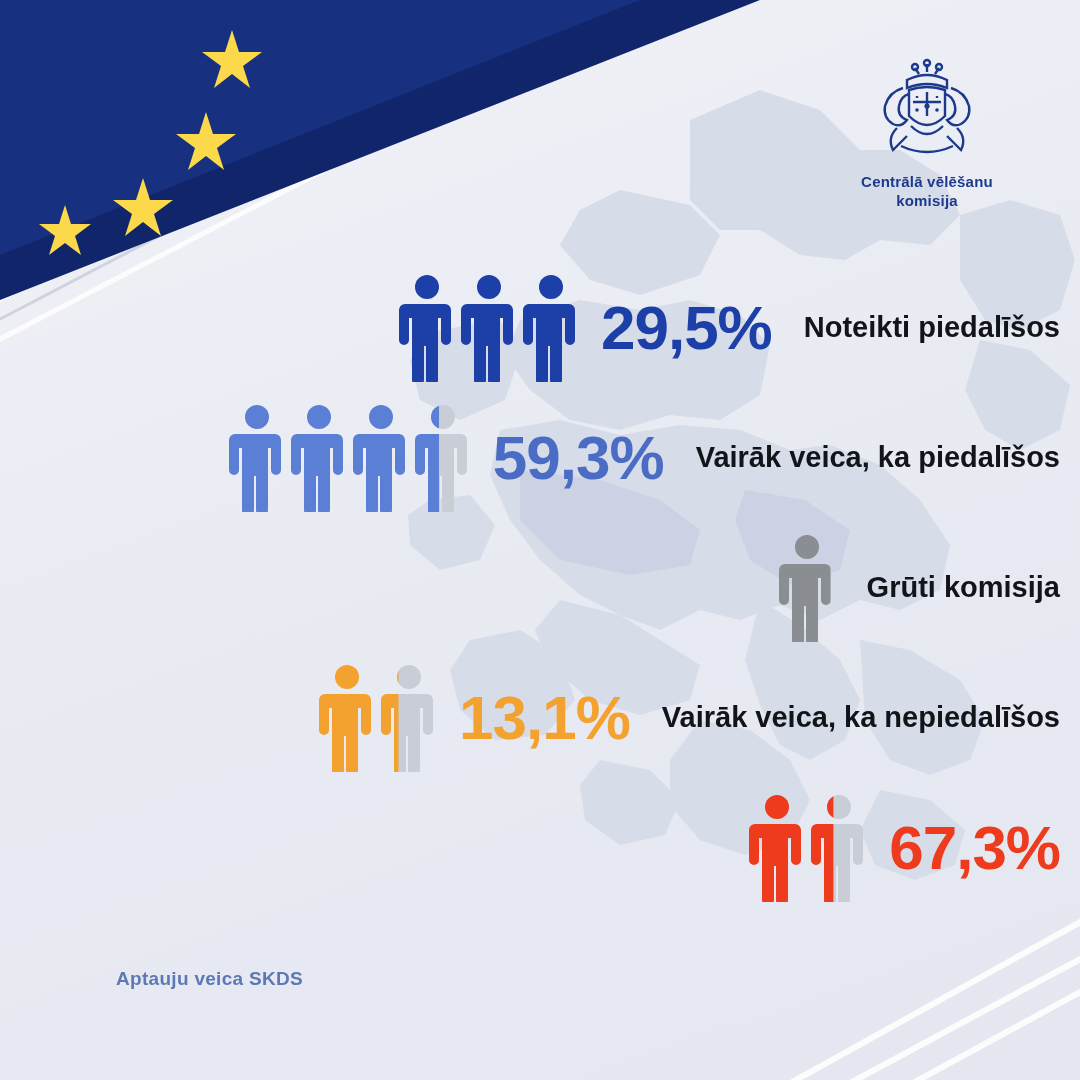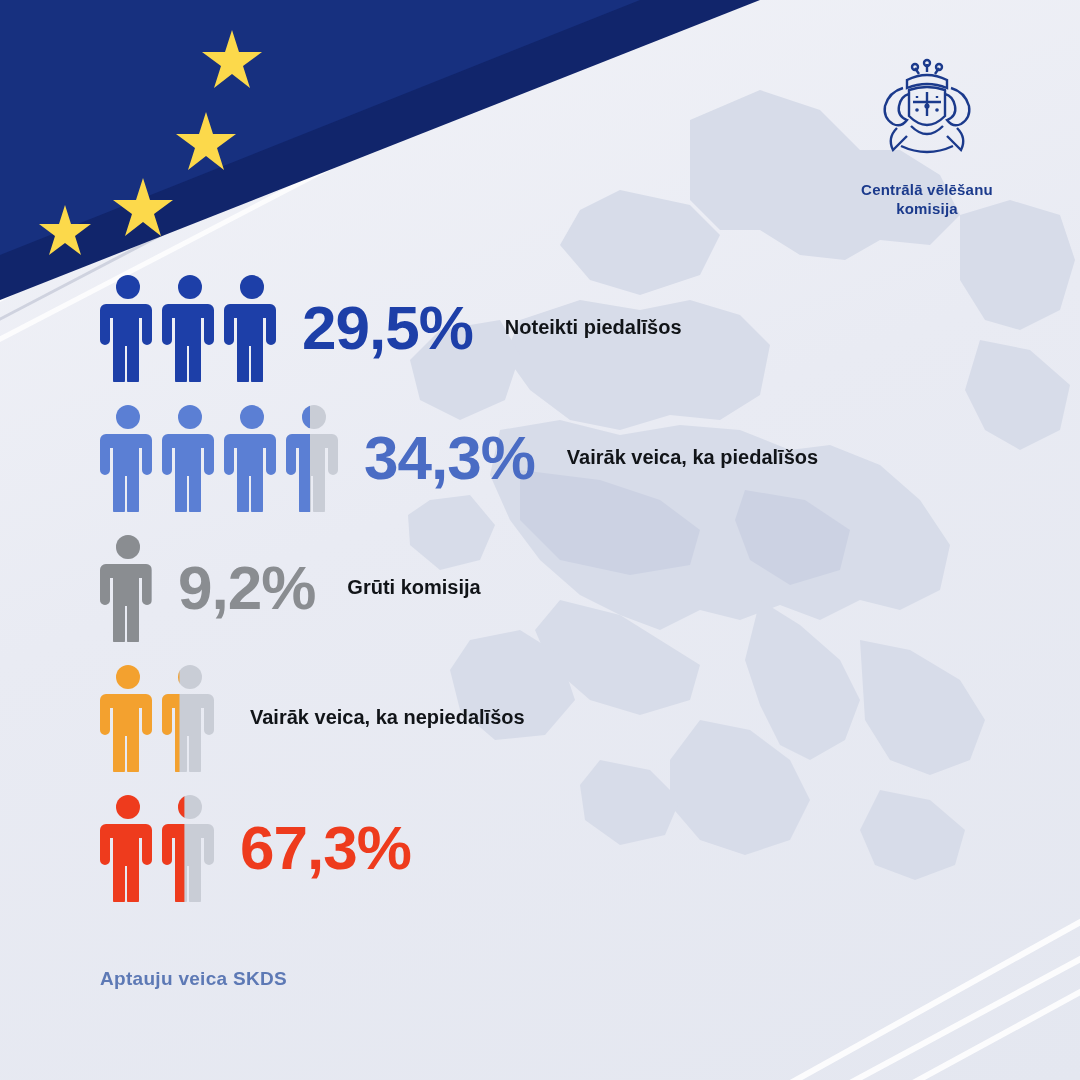--- a/index.html
+++ b/index.html
@@ -43,68 +43,69 @@
 
   
   .emblem-block {
     position: absolute;
     top: 58px;
     right: 58px;
     width: 190px;
     text-align: center;
   }
   .emblem-block .caption {
-    margin-top: 14px;
+    margin-top: 6px;
     font-size: 15px;
     font-weight: bold;
     line-height: 1.25;
     color: #1b3a8c;
     letter-spacing: .2px;
   }
 
   
   .rows {
     position: absolute;
     left: 100px;
     top: 262px;
     width: 960px;
   }
   .row {
     display: flex;
     align-items: center;
     height: 130px;
+    justify-content: flex-end;
   }
   .figures {
     display: flex;
     align-items: flex-end;
     gap: 6px;
   }
   .fig {
     width: 56px;
     height: 110px;
     flex: 0 0 auto;
   }
   .value {
     font-size: 62px;
     font-weight: bold;
     letter-spacing: -1px;
     white-space: nowrap;
     margin-left: 22px;
   }
   .label {
-    font-size: 20px;
+    font-size: 29px;
     font-weight: bold;
     color: #111418;
     white-space: nowrap;
     margin-left: 32px;
   }
 
   .source {
     position: absolute;
-    left: 100px;
+    left: 116px;
     top: 968px;
     font-size: 19px;
     font-weight: bold;
     color: #5d79b5;
     letter-spacing: .3px;
   }
 </style>
 </head>
 <body>
 
@@ -256,21 +257,21 @@
           <g fill="#c9cdd6">
               <circle cx="28" cy="15" r="12"></circle>
               <path d="M10 32 h36 a6 6 0 0 1 6 6 v30 a5 5 0 0 1 -10 0 v-22 h-3 v62 a6 6 0 0 1 -12 0 v-34 h-2 v34 a6 6 0 0 1 -12 0 v-62 h-3 v22 a5 5 0 0 1 -10 0 v-30 a6 6 0 0 1 6 -6 z"></path>
             </g>
           <g fill="#5b7fd4" clip-path="url(#c2)">
               <circle cx="28" cy="15" r="12"></circle>
               <path d="M10 32 h36 a6 6 0 0 1 6 6 v30 a5 5 0 0 1 -10 0 v-22 h-3 v62 a6 6 0 0 1 -12 0 v-34 h-2 v34 a6 6 0 0 1 -12 0 v-62 h-3 v22 a5 5 0 0 1 -10 0 v-30 a6 6 0 0 1 6 -6 z"></path>
             </g>
         </svg>
       </div>
-      <div class="value" style="color:#4a6cc4">34,3%</div>
+      <div class="value" style="color:#4a6cc4">59,3%</div>
       <div class="label">Vairāk veica, ka piedalīšos</div>
     </div>
 
     <div class="row">
       <div class="figures">
         <svg class="fig" viewBox="0 0 56 110">
           <defs>
               <clipPath id="c3">
                 <rect x="0" y="0" width="51.5" height="110"></rect>
               </clipPath>
@@ -278,21 +279,20 @@
           <g fill="#c9cdd6">
               <circle cx="28" cy="15" r="12"></circle>
               <path d="M10 32 h36 a6 6 0 0 1 6 6 v30 a5 5 0 0 1 -10 0 v-22 h-3 v62 a6 6 0 0 1 -12 0 v-34 h-2 v34 a6 6 0 0 1 -12 0 v-62 h-3 v22 a5 5 0 0 1 -10 0 v-30 a6 6 0 0 1 6 -6 z"></path>
             </g>
           <g fill="#8a8d91" clip-path="url(#c3)">
               <circle cx="28" cy="15" r="12"></circle>
               <path d="M10 32 h36 a6 6 0 0 1 6 6 v30 a5 5 0 0 1 -10 0 v-22 h-3 v62 a6 6 0 0 1 -12 0 v-34 h-2 v34 a6 6 0 0 1 -12 0 v-62 h-3 v22 a5 5 0 0 1 -10 0 v-30 a6 6 0 0 1 6 -6 z"></path>
             </g>
         </svg>
       </div>
-      <div class="value" style="color:#8a8d91">9,2%</div>
       <div class="label">Grūti komisija</div>
     </div>
 
     <div class="row">
       <div class="figures">
         <svg class="fig" viewBox="0 0 56 110">
           <g fill="#f3a12f">
               <circle cx="28" cy="15" r="12"></circle>
               <path d="M10 32 h36 a6 6 0 0 1 6 6 v30 a5 5 0 0 1 -10 0 v-22 h-3 v62 a6 6 0 0 1 -12 0 v-34 h-2 v34 a6 6 0 0 1 -12 0 v-62 h-3 v22 a5 5 0 0 1 -10 0 v-30 a6 6 0 0 1 6 -6 z"></path>
             </g>
@@ -306,20 +306,21 @@
           <g fill="#c9cdd6">
               <circle cx="28" cy="15" r="12"></circle>
               <path d="M10 32 h36 a6 6 0 0 1 6 6 v30 a5 5 0 0 1 -10 0 v-22 h-3 v62 a6 6 0 0 1 -12 0 v-34 h-2 v34 a6 6 0 0 1 -12 0 v-62 h-3 v22 a5 5 0 0 1 -10 0 v-30 a6 6 0 0 1 6 -6 z"></path>
             </g>
           <g fill="#f3a12f" clip-path="url(#c4)">
               <circle cx="28" cy="15" r="12"></circle>
               <path d="M10 32 h36 a6 6 0 0 1 6 6 v30 a5 5 0 0 1 -10 0 v-22 h-3 v62 a6 6 0 0 1 -12 0 v-34 h-2 v34 a6 6 0 0 1 -12 0 v-62 h-3 v22 a5 5 0 0 1 -10 0 v-30 a6 6 0 0 1 6 -6 z"></path>
             </g>
         </svg>
       </div>
+      <div class="value" style="color:#f3a12f">13,1%</div>
       <div class="label">Vairāk veica, ka nepiedalīšos</div>
     </div>
 
     <div class="row">
       <div class="figures">
         <svg class="fig" viewBox="0 0 56 110">
           <g fill="#ee3b1d">
               <circle cx="28" cy="15" r="12"></circle>
               <path d="M10 32 h36 a6 6 0 0 1 6 6 v30 a5 5 0 0 1 -10 0 v-22 h-3 v62 a6 6 0 0 1 -12 0 v-34 h-2 v34 a6 6 0 0 1 -12 0 v-62 h-3 v22 a5 5 0 0 1 -10 0 v-30 a6 6 0 0 1 6 -6 z"></path>
             </g>

